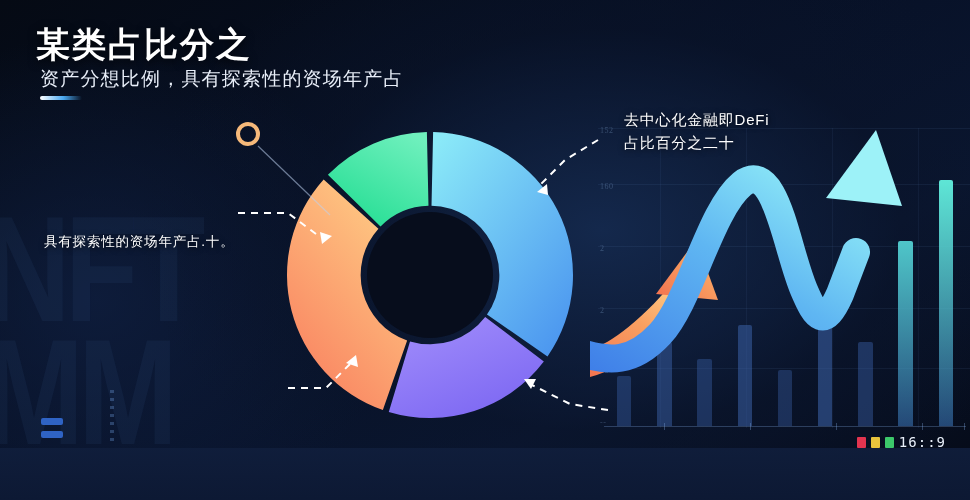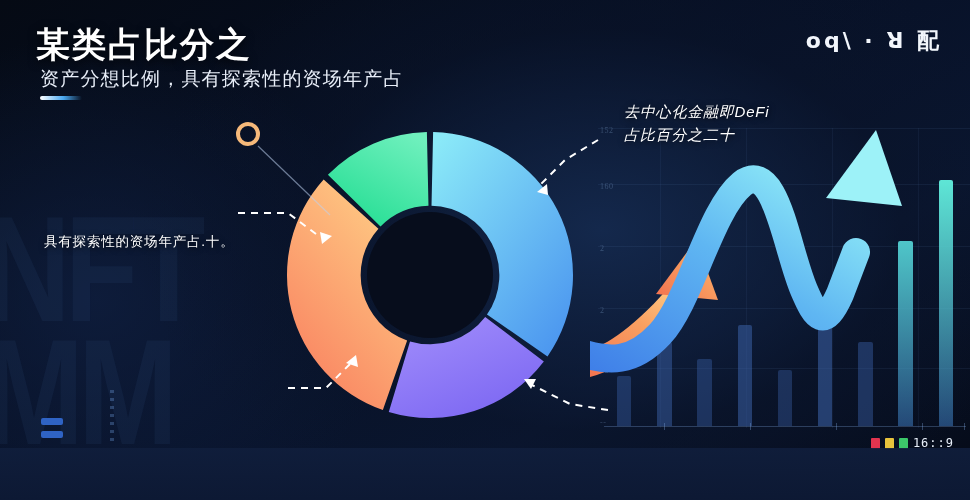--- a/index.html
+++ b/index.html
@@ -67,44 +67,44 @@
     position:absolute; right:28px; top:26px;
     font-size:22px; font-weight:700; color:#f2f6fc; letter-spacing:3px;
     font-family:"DejaVu Sans",sans-serif;
   }
 
   
   .anno { position:absolute; color:#ffffff; font-size:15px; line-height:1.55; letter-spacing:.8px; font-weight:500;
           text-shadow:0 1px 6px rgba(0,0,0,.85); white-space:pre; }
   .anno.small { font-size:13.5px; }
   #anno-left   { left:44px;  top:188px;margin-top:44px; }
-  #anno-tr     { left:624px; top:100px;font-style:italic; }
+  #anno-tr     { left:624px; top:108px; }
   #anno-bl     { left:116px; top:363px; }
   #anno-br     { left:622px; top:392px; }
 
   
   #ring {
     position:absolute; left:236px; top:122px; width:24px; height:24px;
     border:4px solid #f6b97a; border-radius:50%;
   }
 
   
   #caption {
     position:absolute; left:0; bottom:0; width:970px; height:52px;
     background:linear-gradient(180deg,rgba(16,30,60,.92) 0%,rgba(13,25,52,.97) 100%);
     color:#f4f8ff; font-size:17.5px; line-height:26px; letter-spacing:.6px;
     padding:2px 0 0 36px; overflow:hidden; white-space:pre;
     text-shadow:0 1px 4px rgba(0,0,0,.7);
   }
 
   
   #badge {
-    position:absolute; right:16px; bottom:50px;
+    position:absolute; right:24px; bottom:50px;
     display:flex; align-items:center; gap:5px;
-    font-size:12px; color:#e9f0fa; letter-spacing:1px;
+    font-size:14px; color:#e9f0fa; letter-spacing:1px;
     font-family:"DejaVu Sans Mono",monospace;
   }
   .chip { display:inline-block; width:9px; height:11px; border-radius:1px; }
 
   svg { display:block; }
 </style>
 </head>
 <body>
 
 <div id="stage">
@@ -223,21 +223,20 @@
     <path d="M 356 355 l 2 12 l -12 -4 Z" fill="#ffffff"></path>
     <path d="M 608 410 L 570 404 L 530 384" stroke="#ffffff" stroke-width="2" fill="none" stroke-dasharray="7 6"></path>
     <path d="M 524 379 l 12 0 l -5 10 Z" fill="#ffffff"></path>
   </svg>
 
   <div id="ring"></div>
 
   <div id="title">某类占比分之</div>
   <div id="subtitle">资产分想比例，具有探索性的资场年产占</div>
   <div id="accent-rule"></div>
-  <div id="logo">oq\ · ꓤ 配</div>
 
   <div class="anno small" id="anno-left">具有探索性的资场年产占.十。</div>
   <div class="anno" id="anno-tr">去中心化金融即DeFi
 占比百分之二十</div>
 
   <div id="badge">
     <span class="chip" style="background: rgb(226, 52, 79);"></span>
     <span class="chip" style="background: rgb(232, 195, 60);"></span>
     <span class="chip" style="background: rgb(60, 200, 106);"></span>
     <span>16::9</span>

